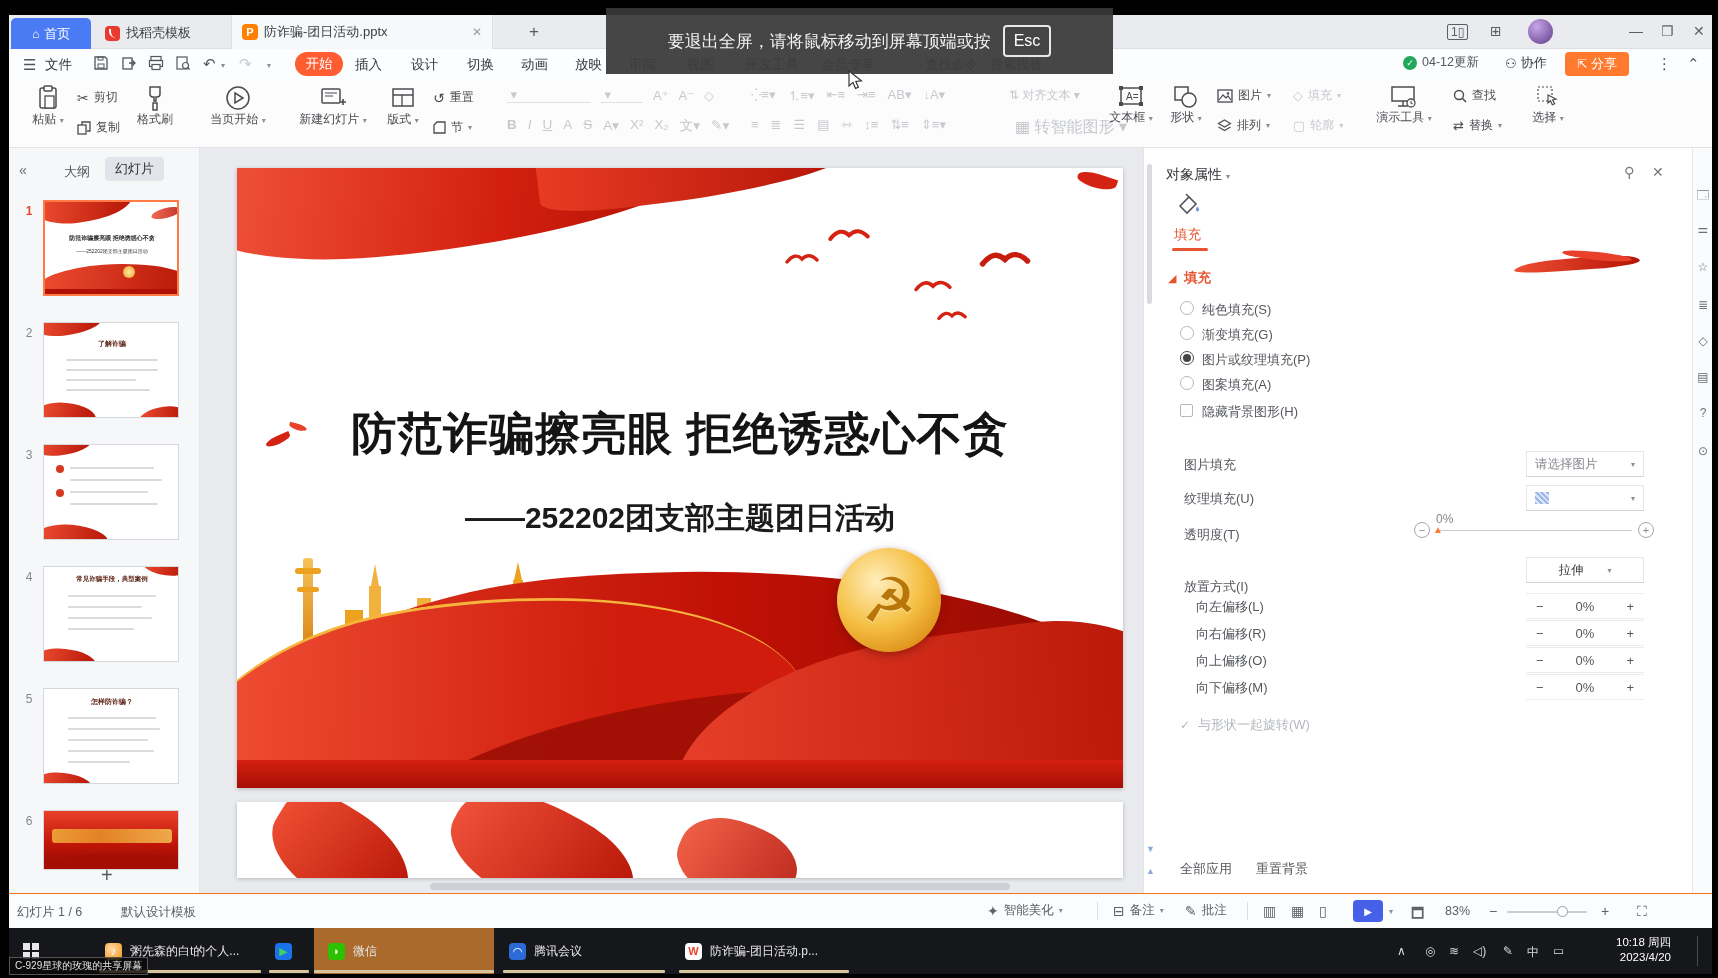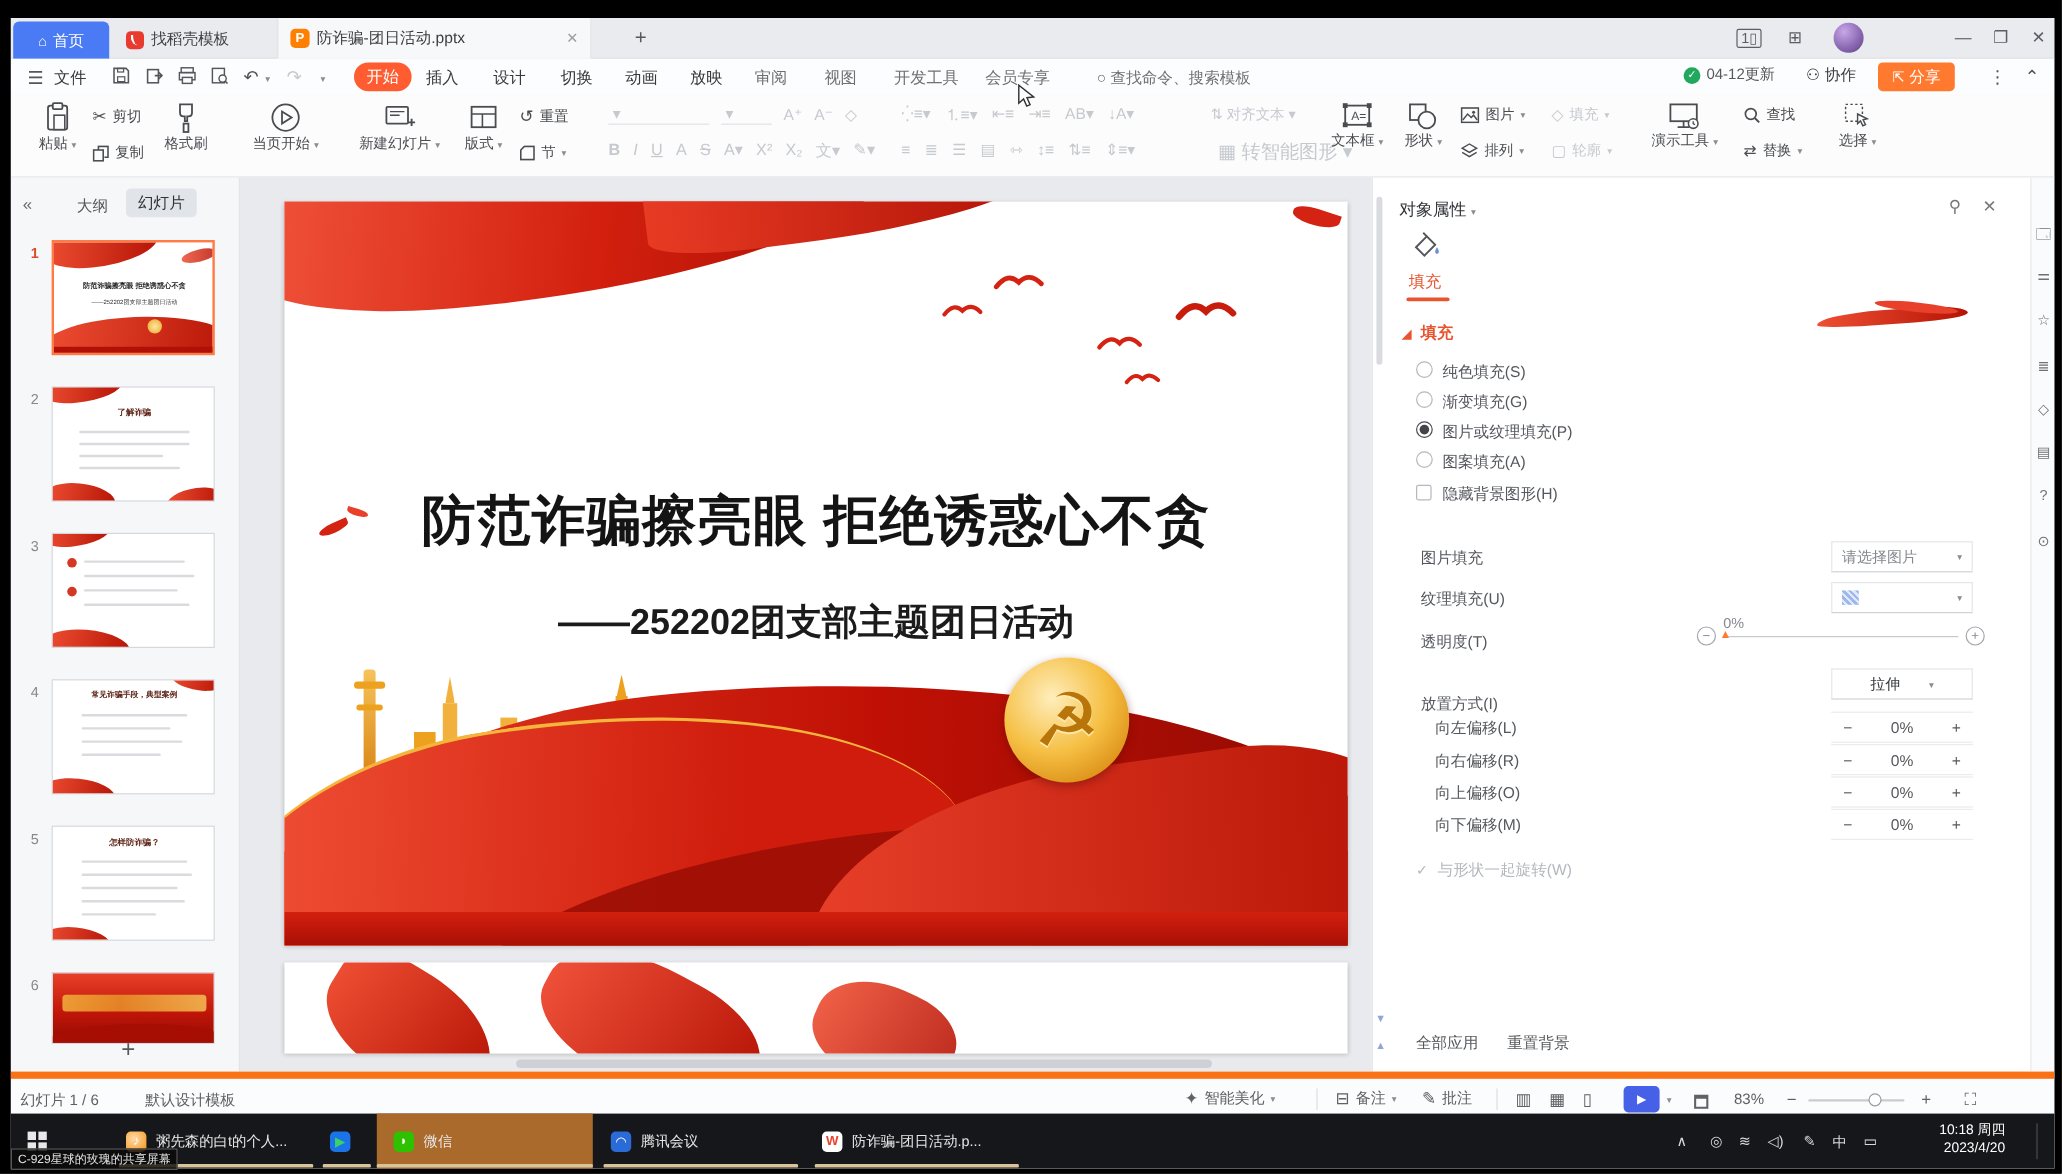--- a/index.html
+++ b/index.html
@@ -55,21 +55,21 @@
   .radio.on{border-color:#4a4c50;}
   .radio.on:after{content:"";display:block;width:8px;height:8px;margin:2px;background:#434549;border-radius:50%;}
   .chk{width:13px;height:13px;border:1px solid #b4b8be;border-radius:2px;background:#fff;}
   .dd{width:118px;height:26px;border:1px solid #e4e6e9;border-bottom:1px solid #cfd2d6;background:#fff;display:flex;align-items:center;font-size:12.5px;color:#85888d;padding:0 8px;justify-content:space-between;}
   .step{width:118px;height:26px;border-top:1px solid #ececee;border-bottom:1px solid #ececee;display:flex;align-items:center;justify-content:space-between;font-size:13px;color:#56585c;padding:0 10px;}
   .pbtn{font-size:13px;color:#55585c;}
   
   #rstrip{left:1683px;top:133px;width:20px;height:745px;background:#fafbfc;border-left:1px solid #e8e9eb;}
   .strip-ico{left:3px;width:14px;text-align:center;font-size:12px;color:#6e7175;}
   
-  #statusbar{left:0;top:878px;width:1703px;height:35px;background:#fbfcfd;border-top:6px solid #f97316;}
+  #statusbar{left:0;top:878px;width:1703px;height:35px;background:#fbfcfd;border-top:1px solid #f97316;}
   .st{font-size:12.5px;color:#5d6065;}
   .sico{font-size:14px;color:#5f6266;}
   
   #taskbar{left:0;top:913px;width:1703px;height:46px;background:#16171b;}
   .tapp{display:flex;align-items:center;gap:8px;height:46px;}
   .tlabel{font-size:12px;color:#e6e6e6;white-space:nowrap;overflow:hidden;max-width:128px;}
   .underl{position:absolute;top:42px;height:3px;background:#d8c49a;border-radius:1px;}
   .appico{width:17px;height:17px;border-radius:4px;display:inline-flex;align-items:center;justify-content:center;font-size:11px;color:#fff;font-weight:bold;}
   .tray{color:#d9dadc;font-size:12px;}
   
@@ -684,19 +684,23 @@
     <span class="a tray" style="left:1518px;top:16px;">中</span>
     <span class="a tray" style="left:1544px;top:16px;">▭</span>
     <div class="a" style="left:1582px;top:7px;width:80px;text-align:right;color:#fff;font-size:11.5px;line-height:15px;">
       <div>10:18 周四</div>
       <div>2023/4/20</div>
     </div>
     <div class="a" style="left:1688px;top:8px;width:8px;height:30px;border-left:1px solid #4a4b50;"></div>
   </div>
  </div>
 
+ <div id="notif" class="a">
+   <span class="txt">要退出全屏，请将鼠标移动到屏幕顶端或按</span>
+   <span class="esc">Esc</span>
+ </div>
 
  <div id="shareovl" class="a">C-929星球的玫瑰的共享屏幕</div>
 
  <svg class="a" style="left:848px;top:70px;z-index:99;" width="15" height="20" viewBox="0 0 15 20">
    <path d="M1 1l0 15 4-3.6 2.6 6 2.8-1.2-2.6-5.8 5.6-.6z" fill="#fff" stroke="#333" stroke-width="1.2"></path>
  </svg>
 </div>
 
 </body></html>

